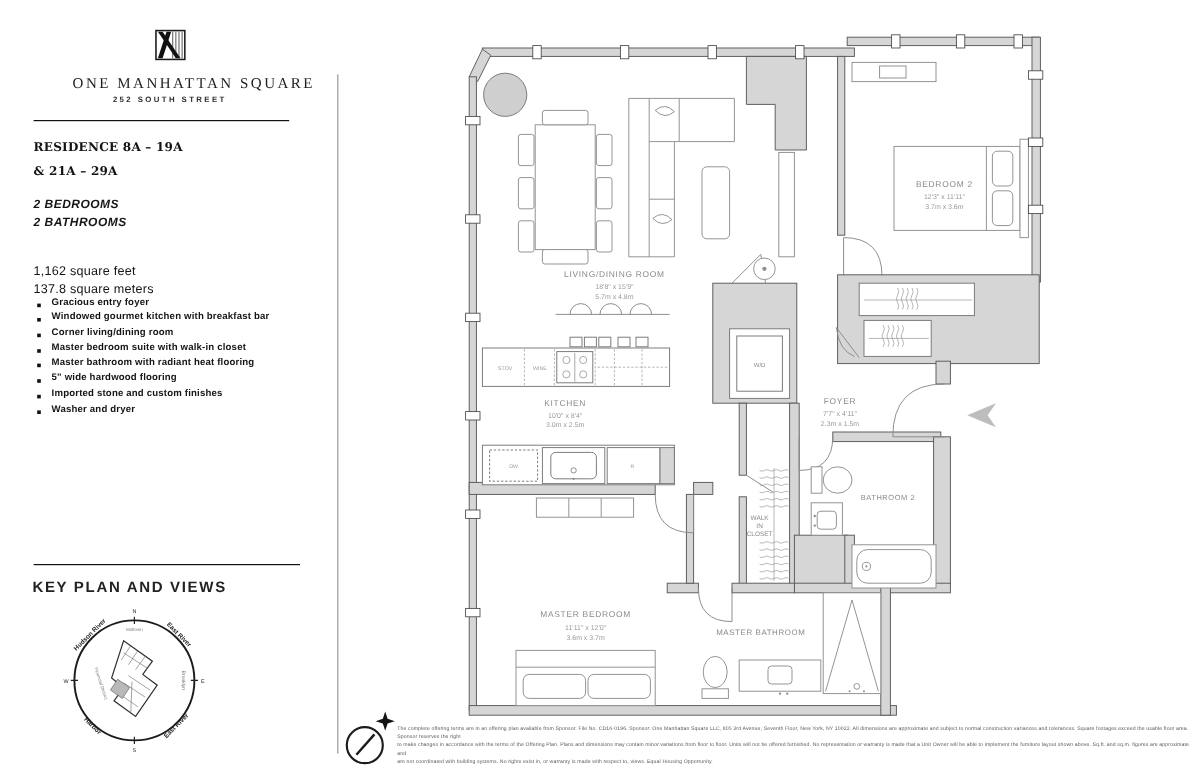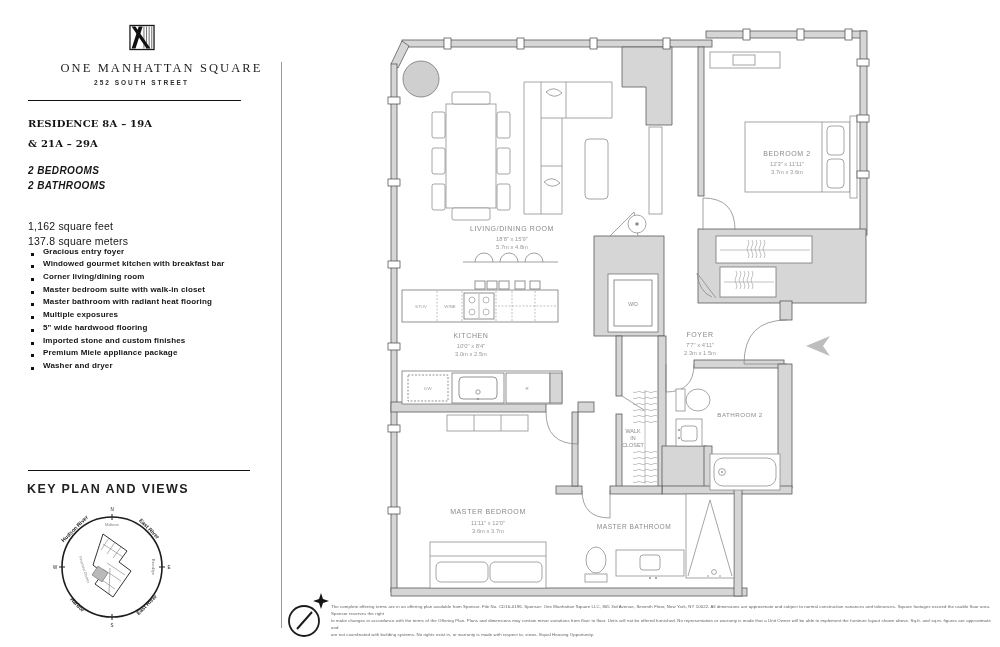--- a/index.html
+++ b/index.html
@@ -85,33 +85,25 @@
     <li>
         <span class="bullet"></span>
         <span>Master bedroom suite with walk-in closet</span>
       </li>
     <li>
         <span class="bullet"></span>
         <span>Master bathroom with radiant heat flooring</span>
       </li>
     <li>
         <span class="bullet"></span>
-        <span>Multiple exposures</span>
-      </li>
-    <li>
-        <span class="bullet"></span>
         <span>5" wide hardwood flooring</span>
       </li>
     <li>
         <span class="bullet"></span>
         <span>Imported stone and custom finishes</span>
-      </li>
-    <li>
-        <span class="bullet"></span>
-        <span>Premium Miele appliance package</span>
       </li>
     <li>
         <span class="bullet"></span>
         <span>Washer and dryer</span>
       </li>
   </ul>
 
   <div class="rule2"></div>
   <h2 class="keyplan-title">KEY PLAN AND VIEWS</h2>
 

